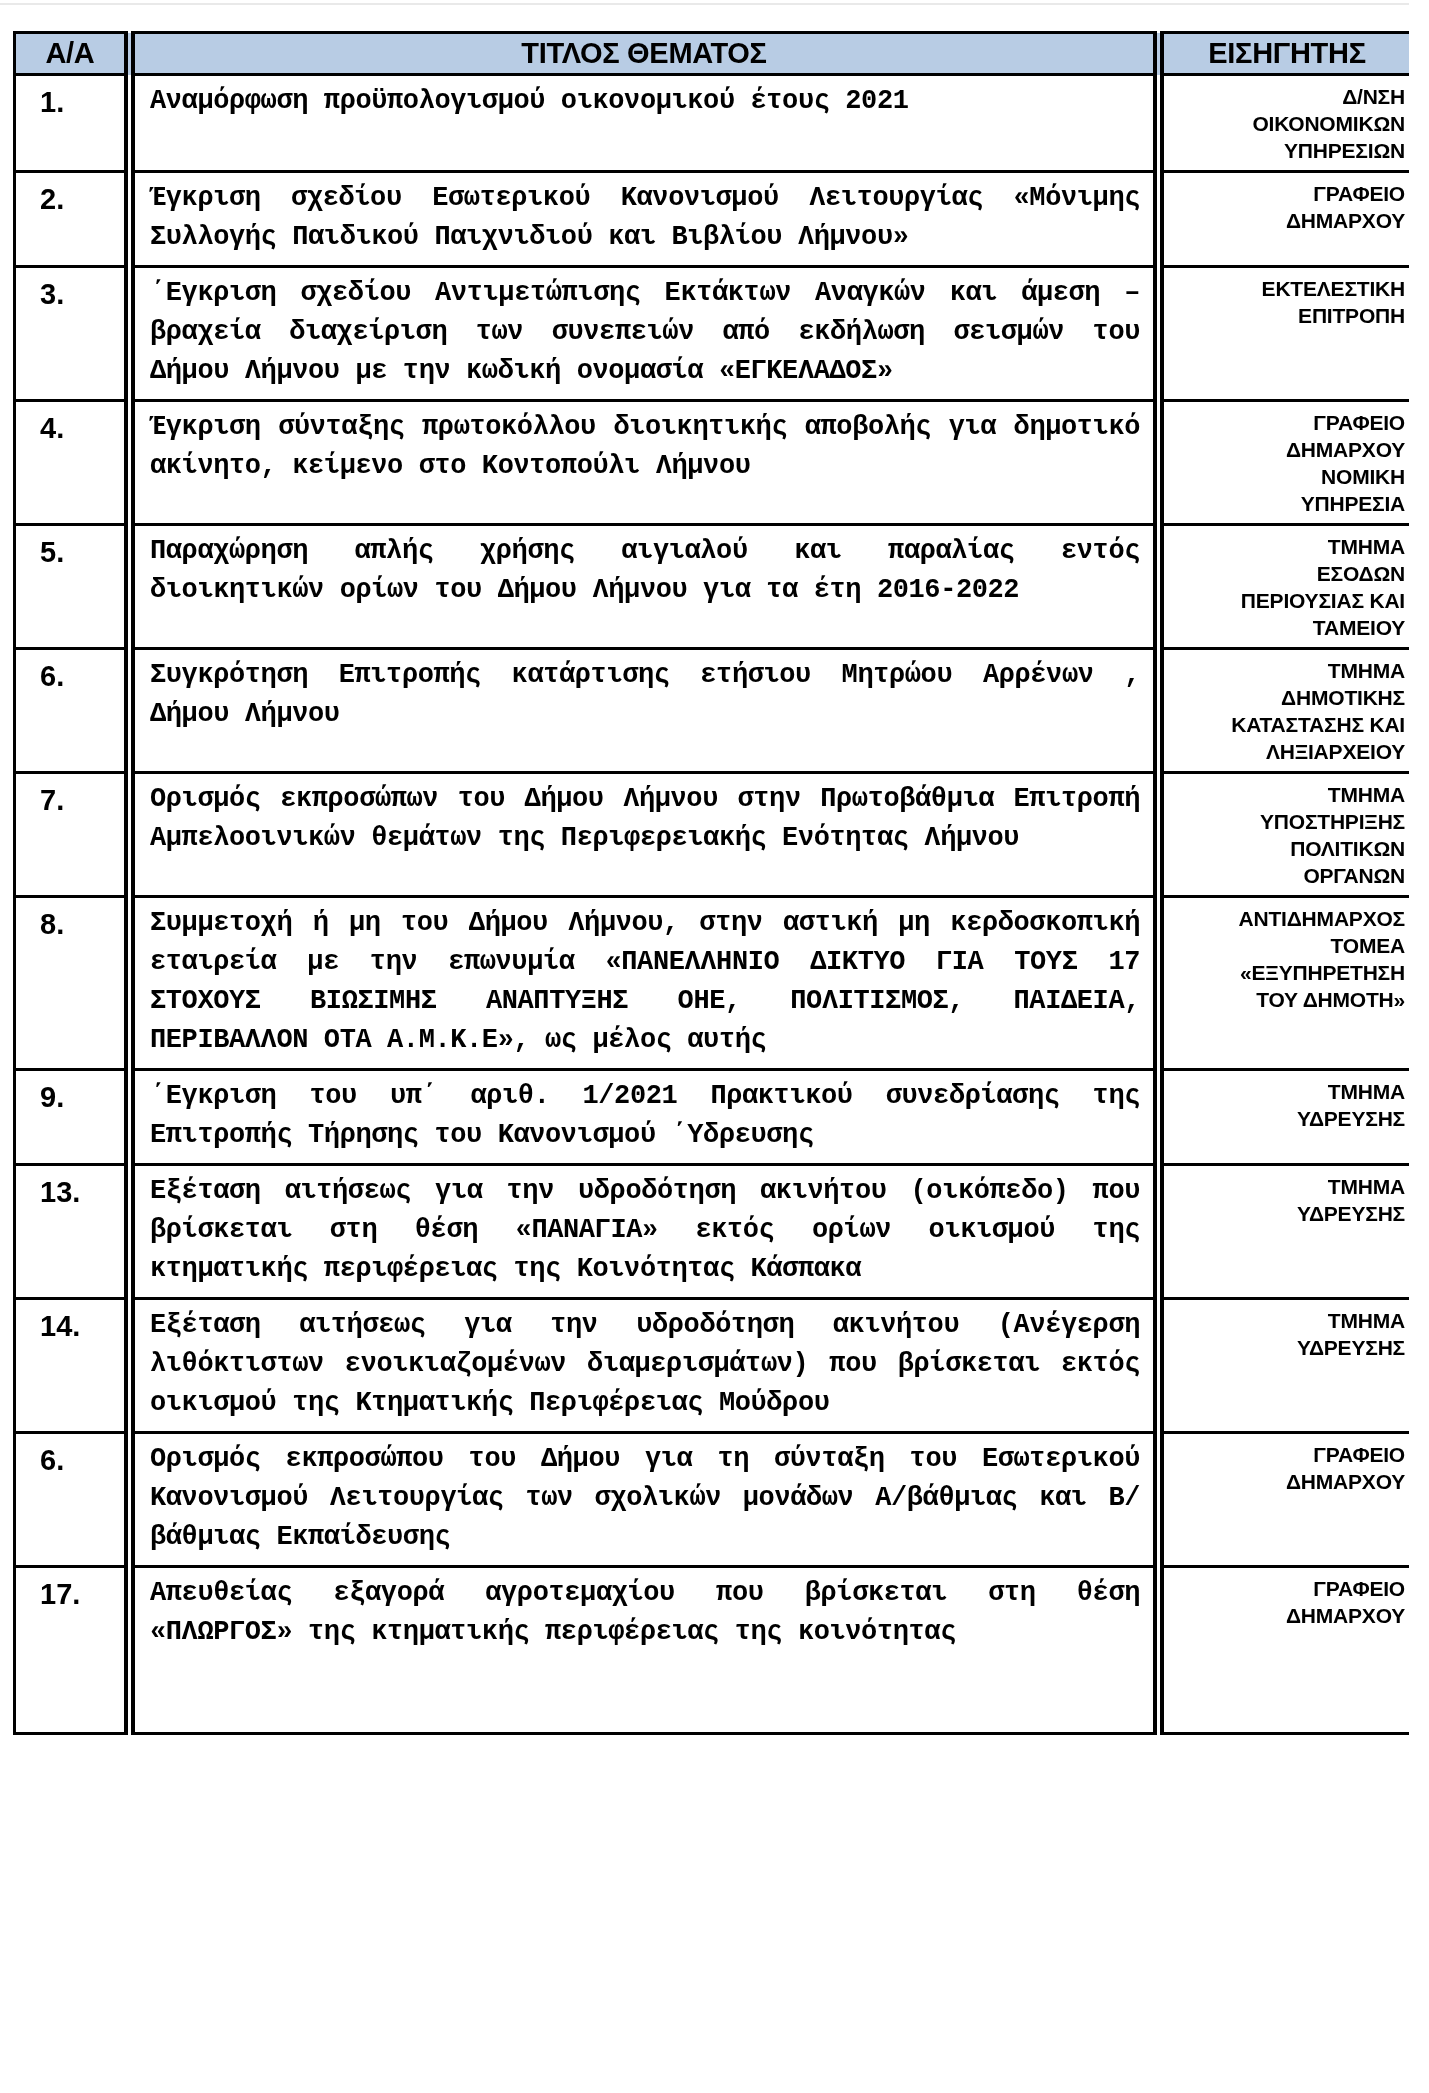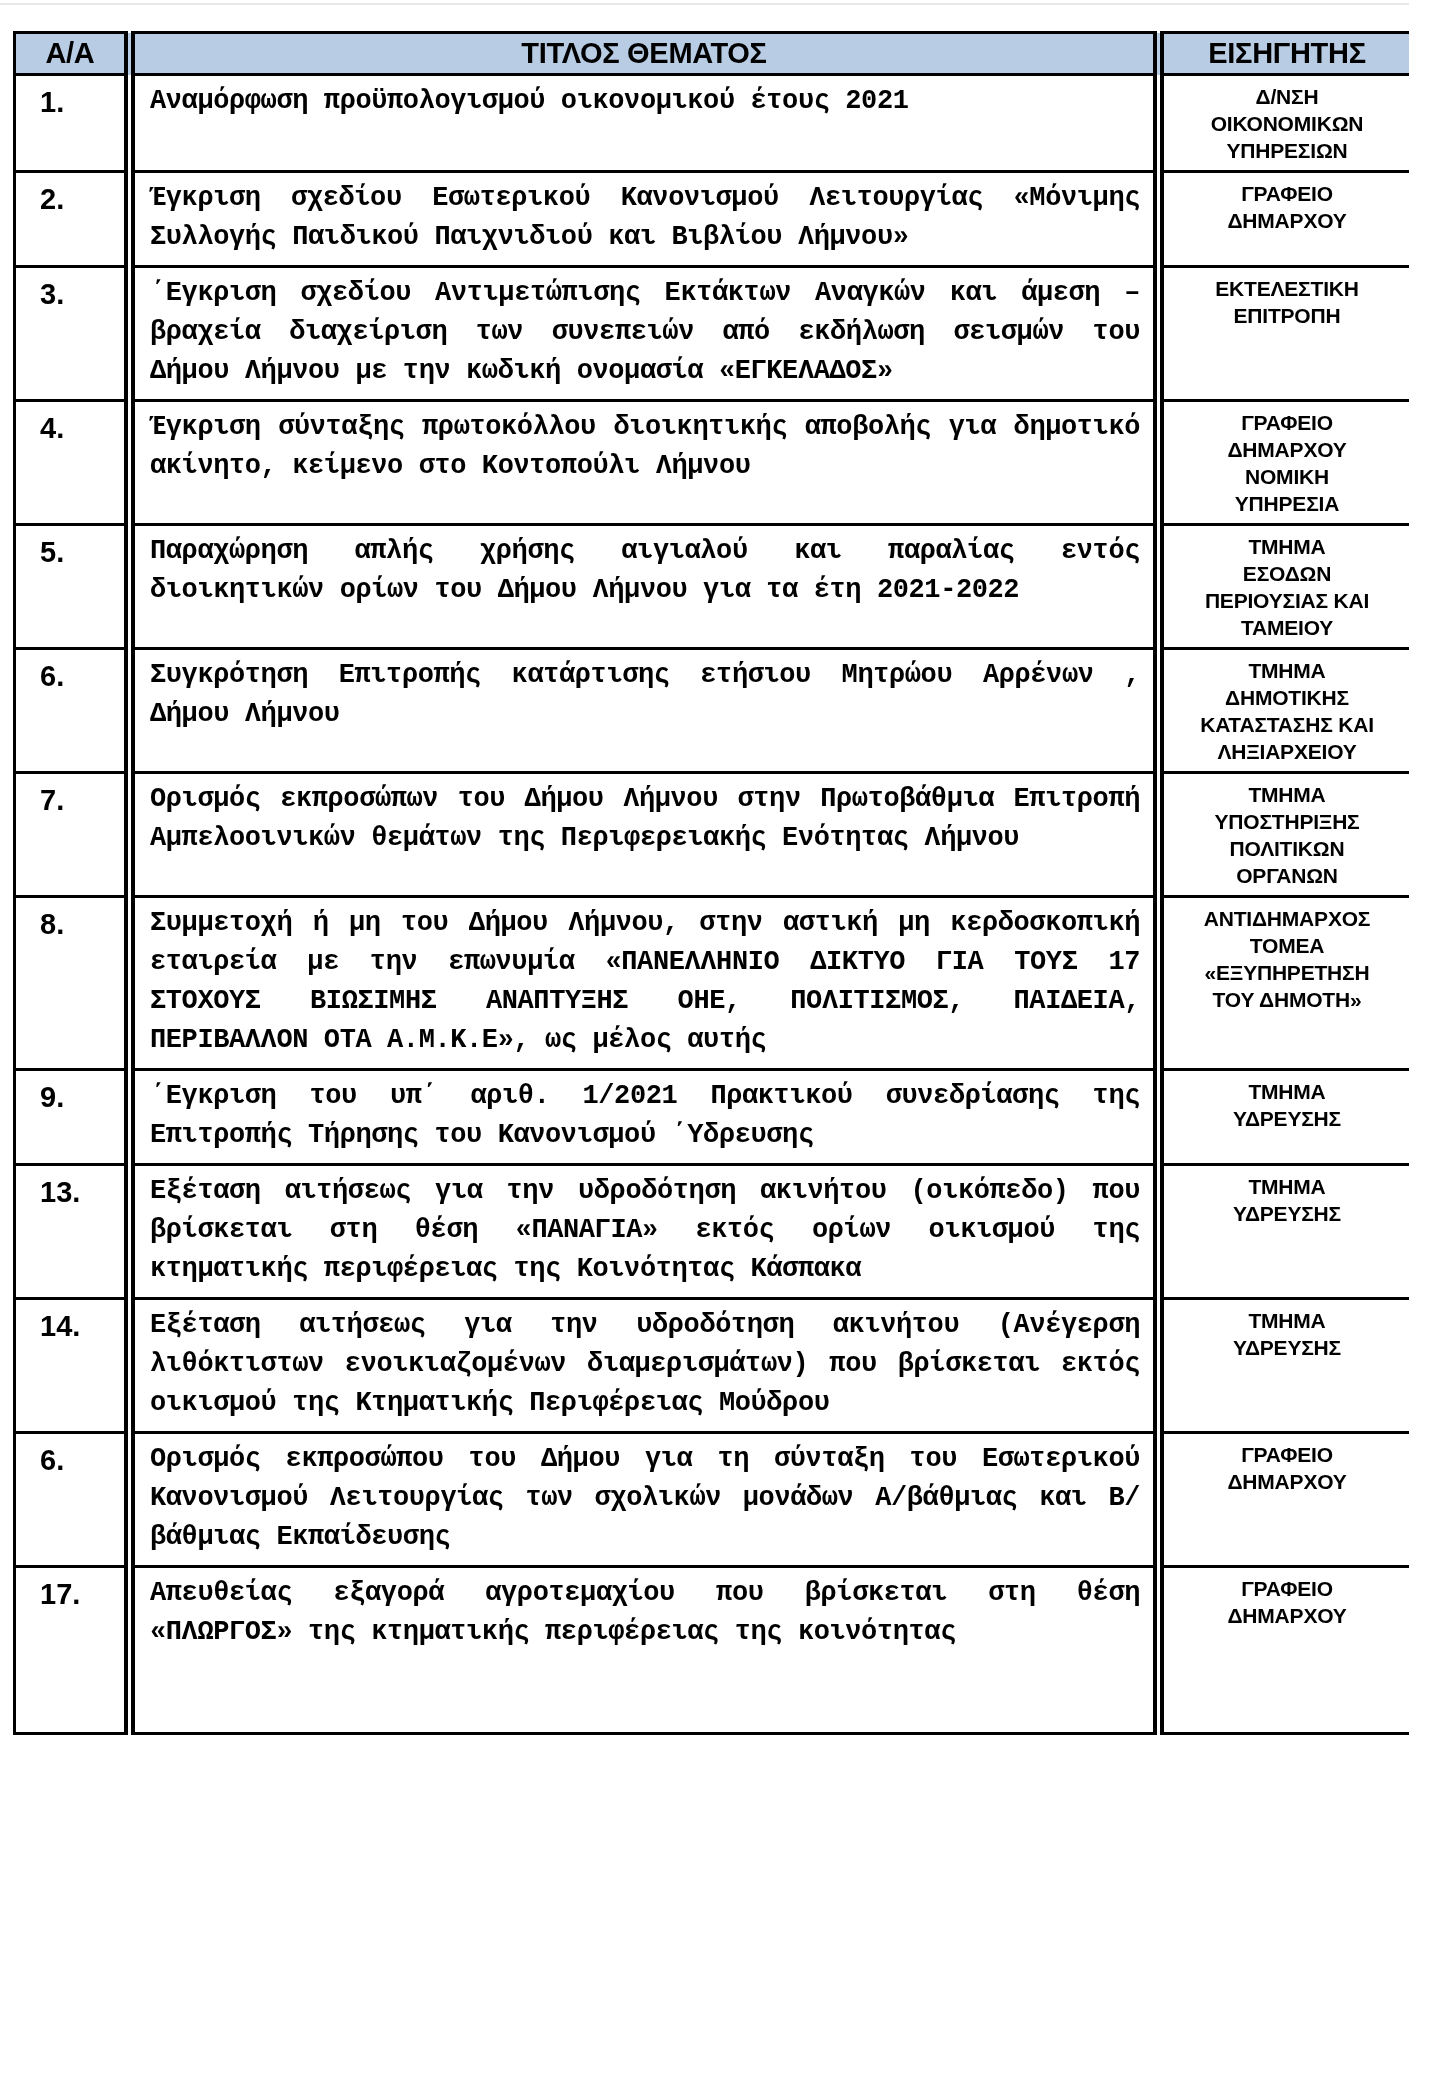--- a/index.html
+++ b/index.html
@@ -70,21 +70,21 @@
     font-weight: bold;
     text-align: justify;
     padding: 6px 13px 8px 15px;
     line-height: 39px;
     letter-spacing: -0.4px;
     font-family: Liberation Mono, monospace;
   }
   td.col-presenter {
     font-size: 21px;
     font-weight: bold;
-    text-align: center;
+    text-align: right;
     padding: 7px 5px 6px 5px;
     line-height: 27px;
     white-space: pre-line;
     letter-spacing: -0.2px;
   }
   
   tbody tr:last-child td {
     padding-bottom: 80px;
   }
 </style>
@@ -131,21 +131,21 @@
         <tr>
           <td class="col-num">4.</td>
           <td class="col-title">Έγκριση σύνταξης πρωτοκόλλου διοικητικής αποβολής για δημοτικό ακίνητο, κείμενο στο Κοντοπούλι Λήμνου</td>
           <td class="col-presenter">ΓΡΑΦΕΙΟ
 ΔΗΜΑΡΧΟΥ
 ΝΟΜΙΚΗ
 ΥΠΗΡΕΣΙΑ</td>
         </tr>
         <tr>
           <td class="col-num">5.</td>
-          <td class="col-title">Παραχώρηση απλής χρήσης αιγιαλού και παραλίας εντός διοικητικών ορίων του Δήμου Λήμνου για τα έτη 2021-2022</td>
+          <td class="col-title">Παραχώρηση απλής χρήσης αιγιαλού και παραλίας εντός διοικητικών ορίων του Δήμου Λήμνου για τα έτη 2016-2022</td>
           <td class="col-presenter">ΤΜΗΜΑ
 ΕΣΟΔΩΝ
 ΠΕΡΙΟΥΣΙΑΣ ΚΑΙ
 ΤΑΜΕΙΟΥ</td>
         </tr>
         <tr>
           <td class="col-num">6.</td>
           <td class="col-title">Συγκρότηση Επιτροπής κατάρτισης ετήσιου Μητρώου Αρρένων , Δήμου Λήμνου</td>
           <td class="col-presenter">ΤΜΗΜΑ
 ΔΗΜΟΤΙΚΗΣ

